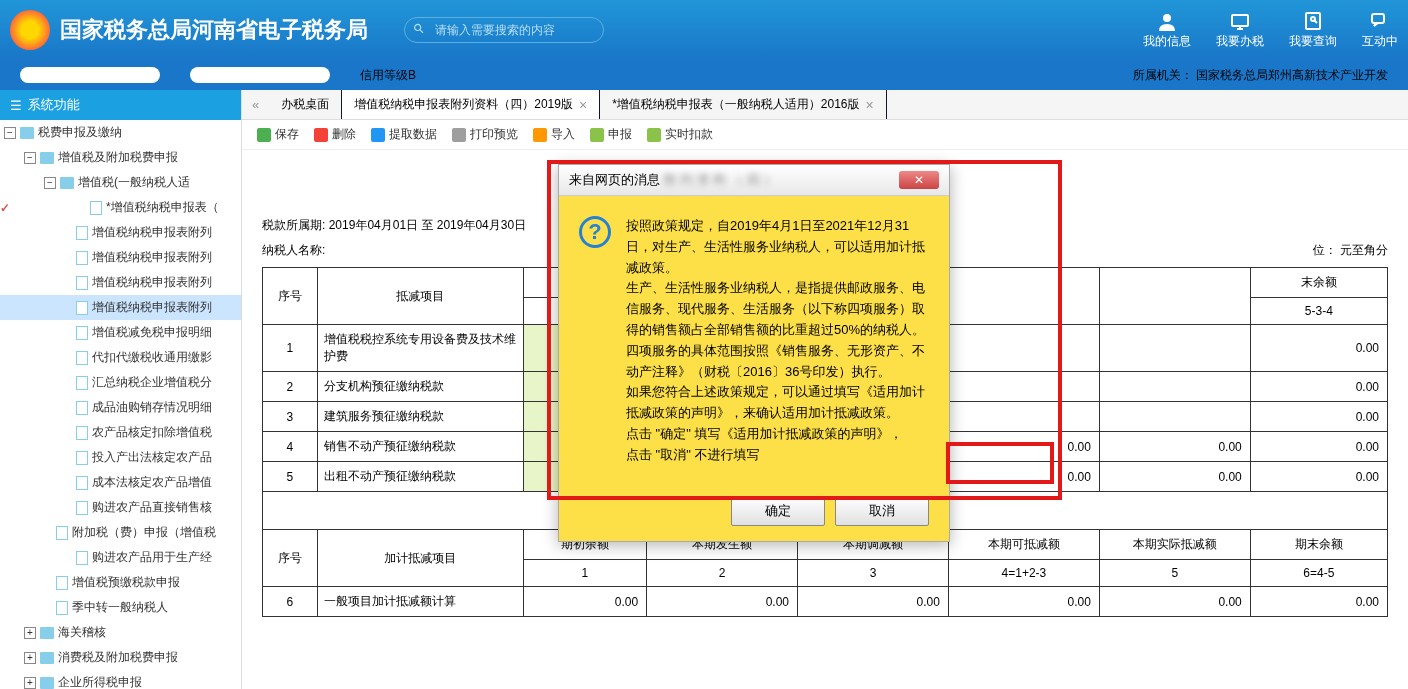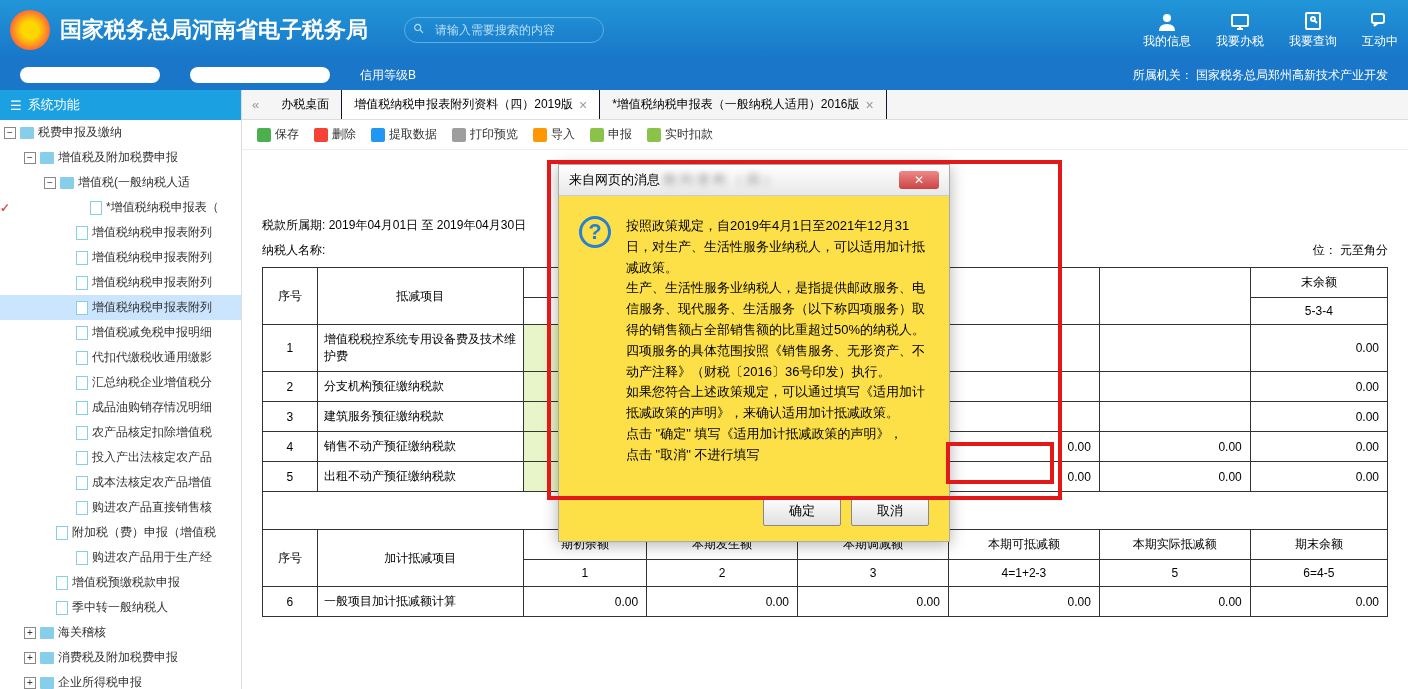--- a/index.html
+++ b/index.html
@@ -5,21 +5,21 @@
 *{box-sizing:border-box;margin:0;padding:0;font-family:"Microsoft YaHei",Arial,sans-serif}
 body{background:#fff;width:1408px;height:689px;overflow:hidden;position:relative;font-size:13px}
 .header{background:linear-gradient(to bottom,#2196d8,#1976c8);height:60px;display:flex;align-items:center;color:#fff;padding:0 10px;position:relative}
 .logo{width:40px;height:40px;background:radial-gradient(circle,#ffd700 30%,#ff6b35 70%);border-radius:50%;margin-right:10px}
 .site-title{font-size:22px;font-weight:bold;margin-right:36px}
 .search-box{border:1px solid #5ab0e0;border-radius:15px;padding:5px 15px 5px 30px;background:transparent;color:#fff;width:200px;font-size:12px}
 .search-box::placeholder{color:#b8dff5}
 .header-icons{position:absolute;right:10px;display:flex;gap:25px}
 .header-icon{text-align:center;font-size:12px;cursor:pointer}
 .header-icon svg{display:block;margin:0 auto 2px}
-.subheader{background:#1976c8;height:30px;display:flex;align-items:center;color:#ffffff;font-size:12px;padding:0 20px;justify-content:space-between}
+.subheader{background:#1976c8;height:30px;display:flex;align-items:center;color:#000000;font-size:12px;padding:0 20px;justify-content:space-between}
 .subheader-left{display:flex;gap:30px;align-items:center}
 .redacted{background:#fff;width:140px;height:16px;border-radius:8px;display:inline-block}
 .main{display:flex;height:599px}
 .sidebar{width:242px;border-right:1px solid #ddd;overflow-y:auto;background:#fff}
 .sidebar-header{background:#1ba1e2;color:#fff;padding:6px 10px;font-size:13px;display:flex;align-items:center;gap:6px}
 .tree{font-size:12px;color:#333}
 .tree-item{padding:4px 0;display:flex;align-items:center;cursor:pointer;white-space:nowrap;overflow:hidden}
 .tree-item.active{background:#cce5ff}
 .tree-item.checked::before{content:"✓";color:#d9534f;margin-right:4px;font-weight:bold}
 .tree-toggle{width:12px;height:12px;border:1px solid #888;display:inline-flex;align-items:center;justify-content:center;font-size:10px;margin-right:4px;background:#fff}
@@ -53,21 +53,21 @@
 .section-header{background:#fff;font-weight:bold;text-align:center}
 .red-box{position:absolute;border:4px solid #e31818;pointer-events:none;z-index:100}
 .red-box-outer{top:160px;left:547px;width:515px;height:340px}
 .red-box-inner{top:442px;left:946px;width:108px;height:42px}
 .dialog-overlay{position:absolute;top:164px;left:558px;width:392px;background:#fde047;border:1px solid #aaa;box-shadow:0 3px 15px rgba(0,0,0,0.3);z-index:50}
 .dialog-title{background:linear-gradient(to bottom,#fff,#e8e8e8);padding:6px 10px;font-size:13px;display:flex;justify-content:space-between;align-items:center;border-bottom:1px solid #ccc}
 .dialog-close{background:linear-gradient(to bottom,#e88,#c44);color:#fff;width:40px;height:18px;border-radius:3px;display:flex;align-items:center;justify-content:center;font-size:12px;cursor:pointer}
 .dialog-body{padding:20px;display:flex;gap:15px;font-size:13px;line-height:1.6}
 .dialog-icon{width:32px;height:32px;border:3px solid #2680d4;border-radius:50%;color:#2680d4;font-size:22px;font-weight:bold;display:flex;align-items:center;justify-content:center;flex-shrink:0}
 .dialog-buttons{display:flex;justify-content:flex-end;gap:10px;padding:10px 20px 15px}
-.dialog-btn{padding:5px 25px;border:1px solid #888;background:linear-gradient(to bottom,#fff,#e0e0e0);cursor:pointer;font-size:13px;border-radius:2px}
+.dialog-btn{padding:5px 33px;border:1px solid #888;background:linear-gradient(to bottom,#fff,#e0e0e0);cursor:pointer;font-size:13px;border-radius:2px}
 .blur-text{filter:blur(3px);color:#888}
 .search-wrap{position:relative}
 .search-wrap::before{content:"⚲";position:absolute;left:10px;top:4px;color:#b8dff5;transform:rotate(-45deg)}
 </style>
 </head>
 <body>
 
 <div class="header">
   <div class="logo"></div>
   <div class="site-title">国家税务总局河南省电子税务局</div>

